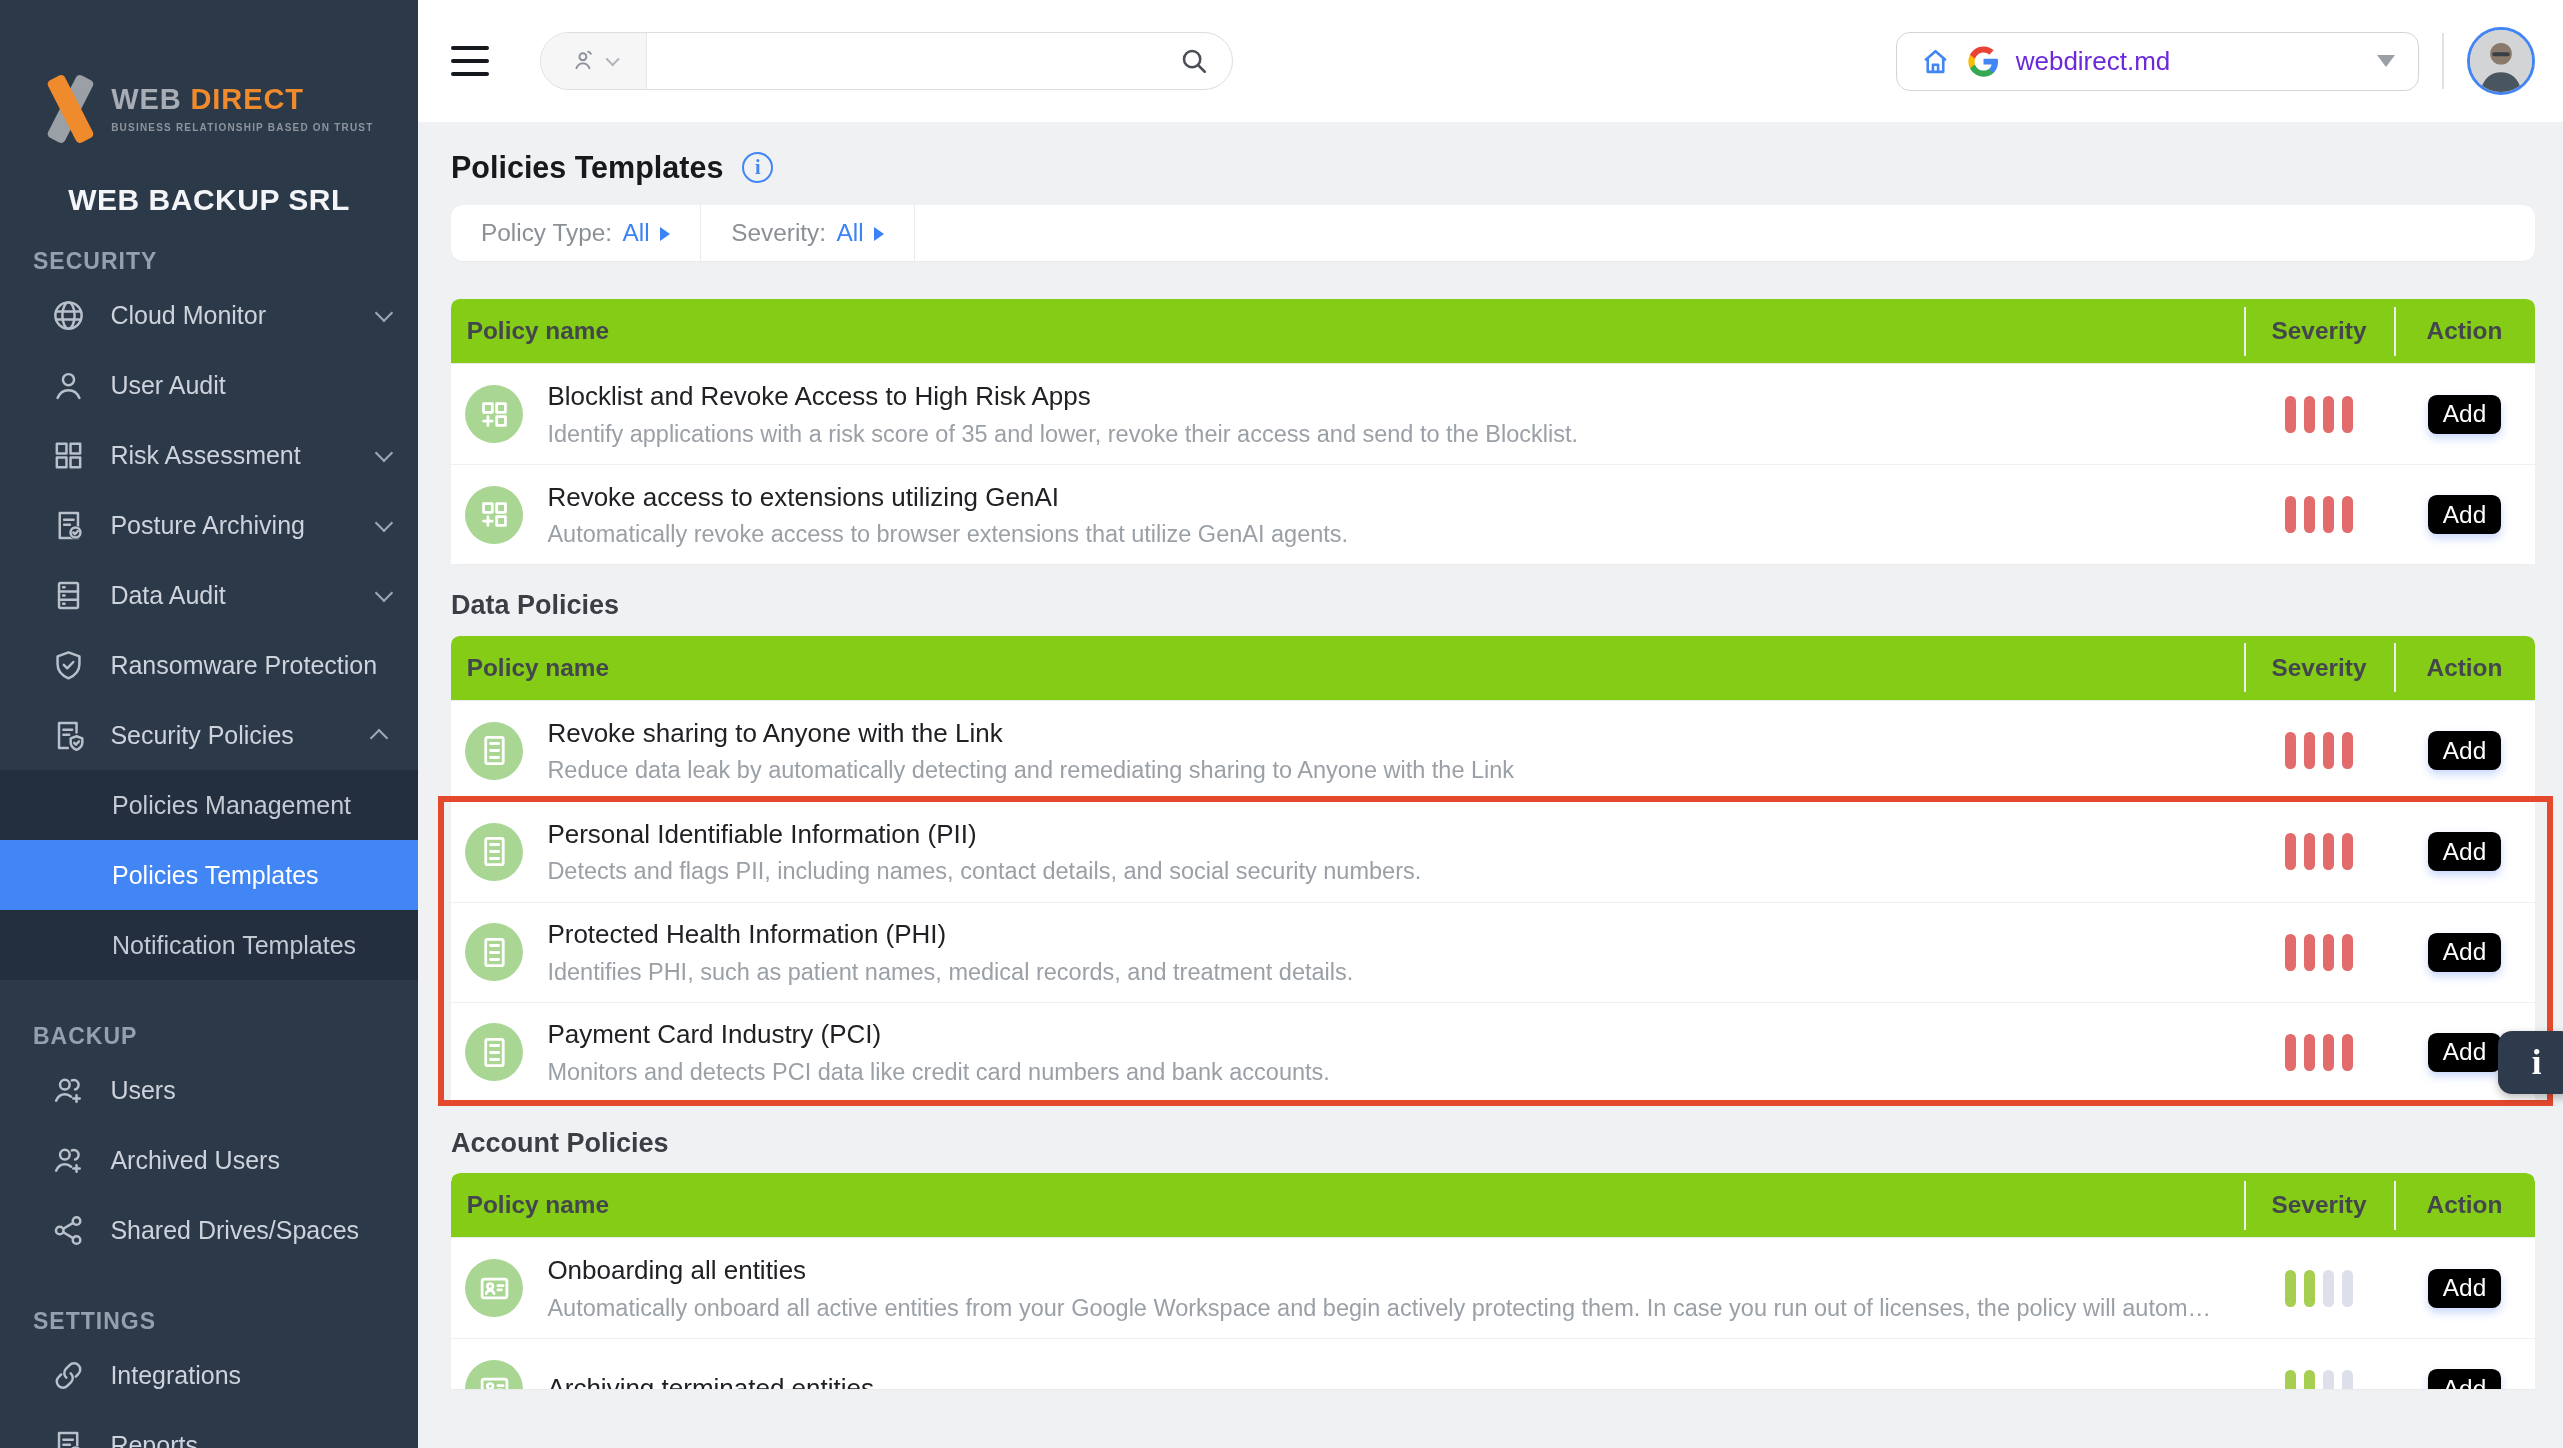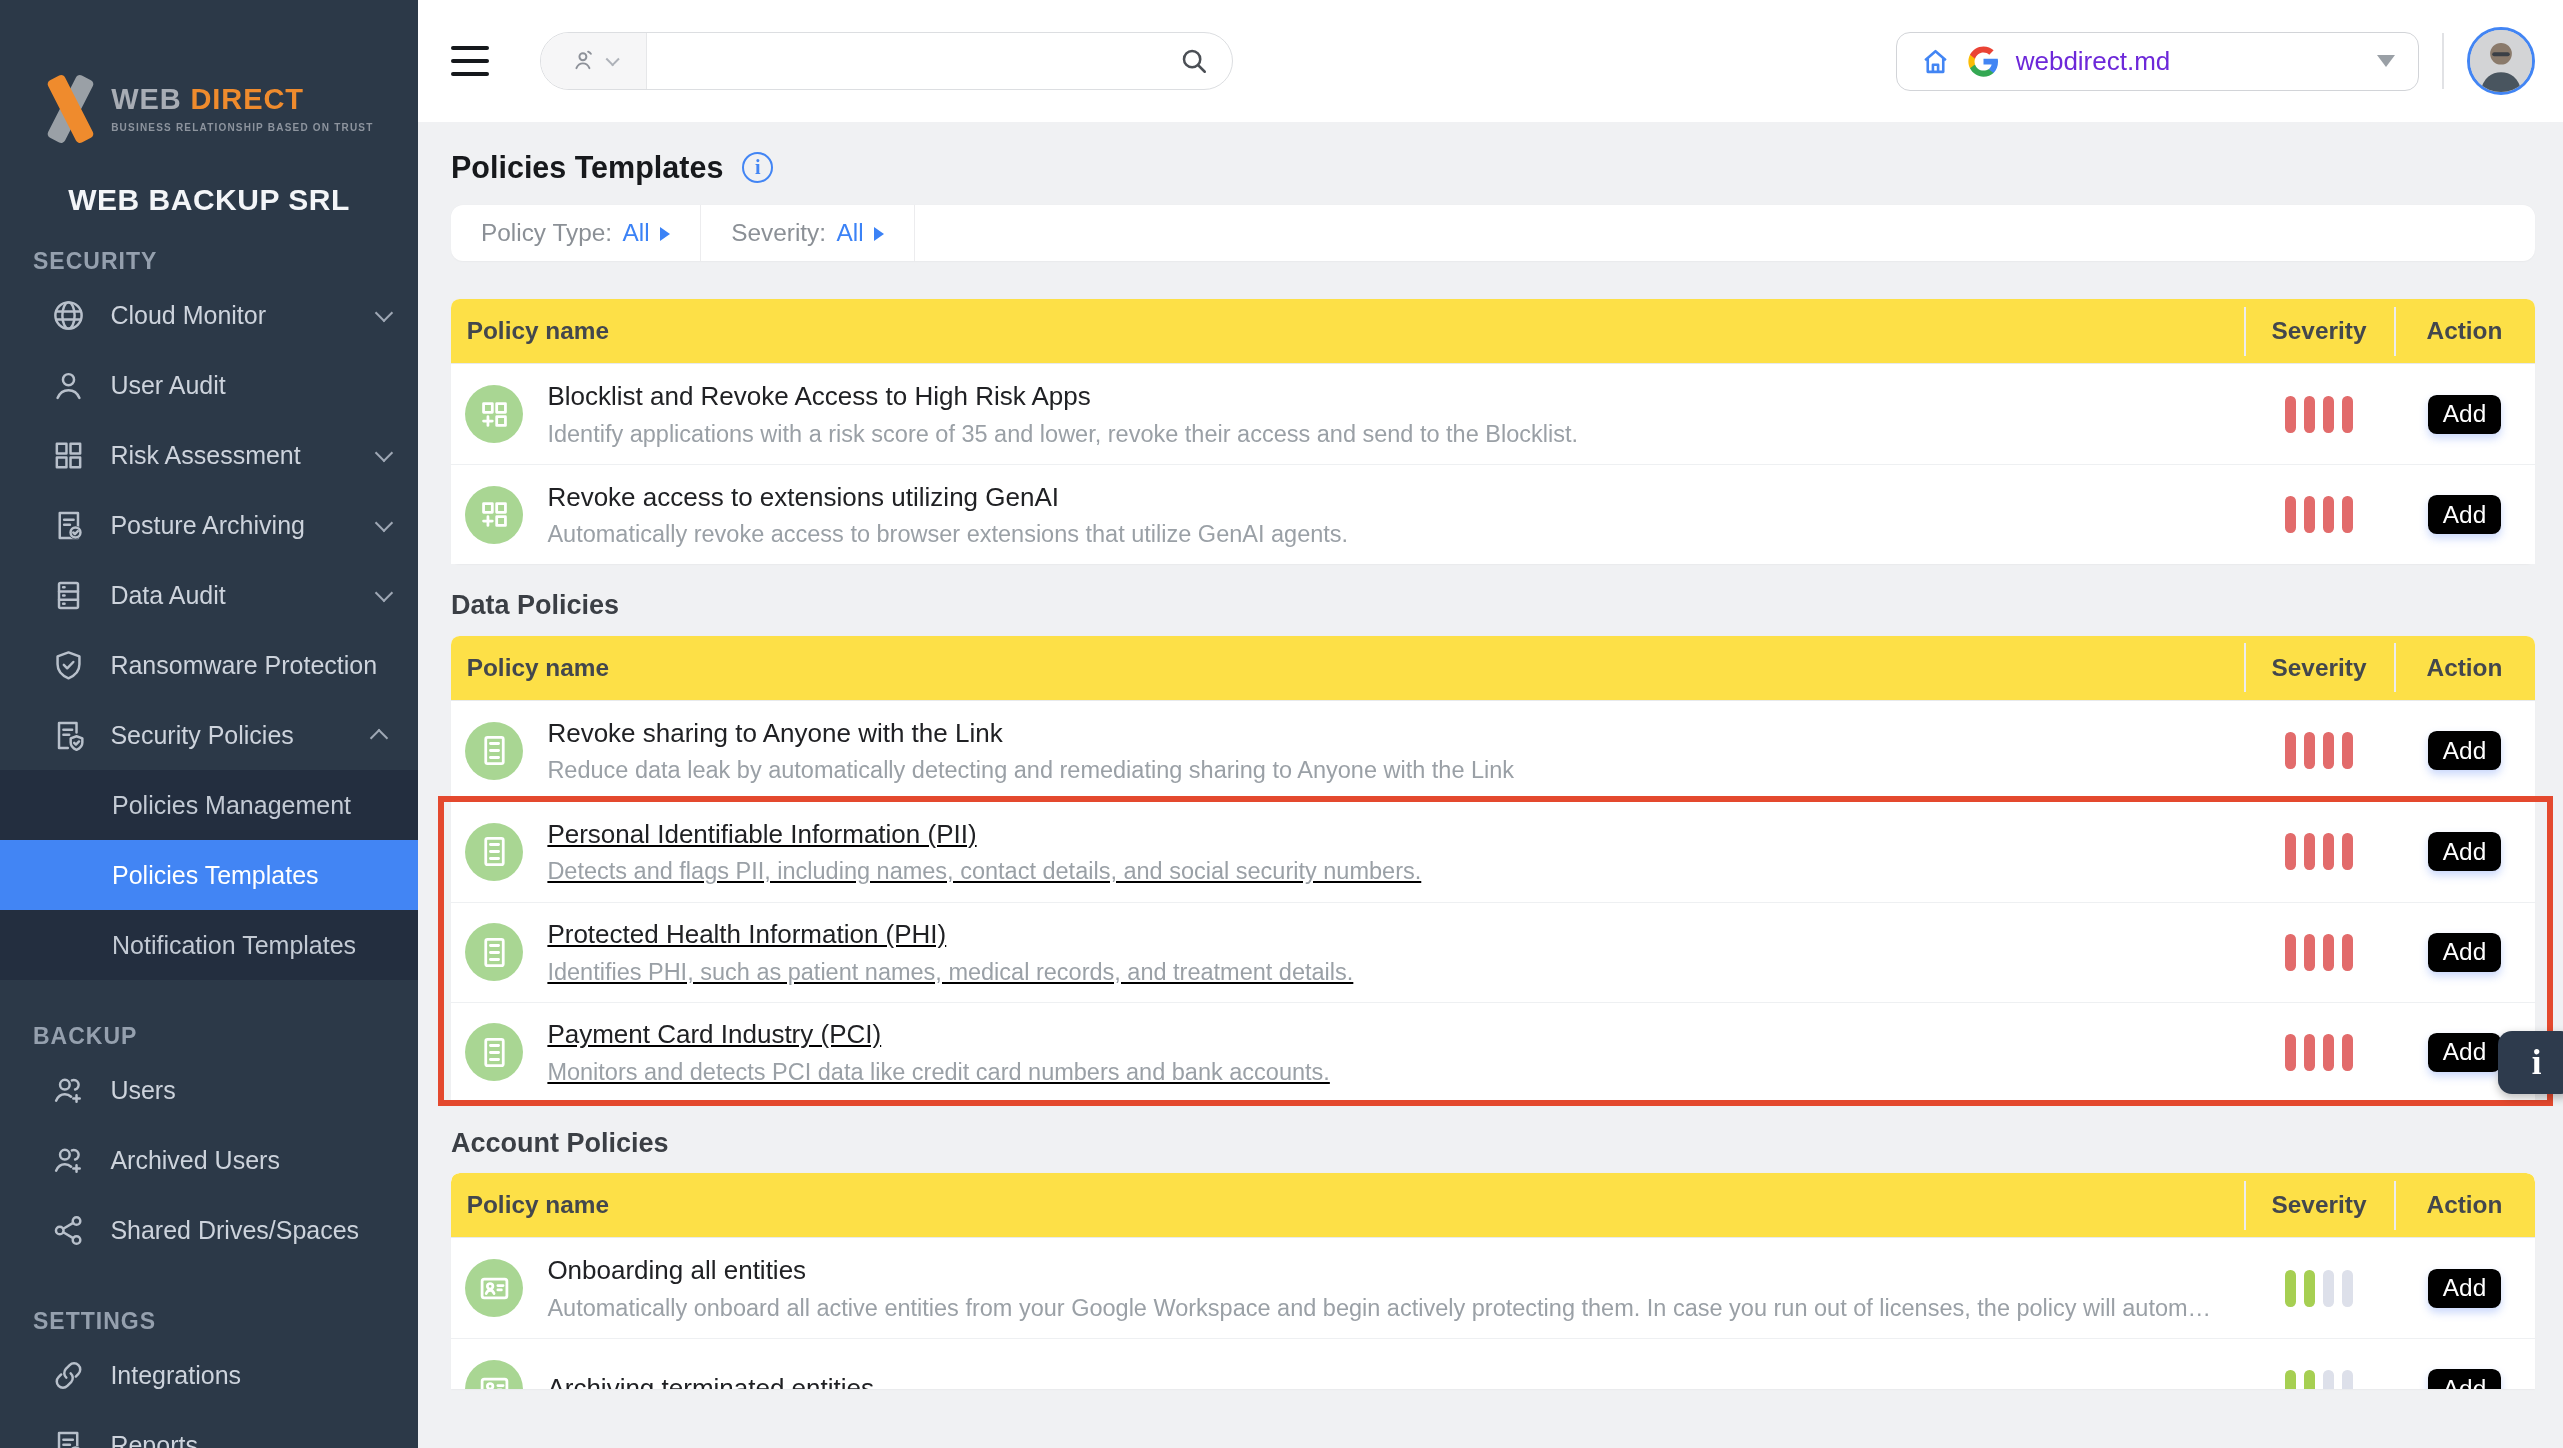--- a/index.html
+++ b/index.html
@@ -66,41 +66,41 @@
   .filterbar { margin-top:19px; height:56px; background:#ffffff; border-radius:12.2px; display:flex; align-items:stretch; box-shadow:0 0.9px 1.7px rgba(0,0,0,.03); }
   .filter-seg { display:flex; align-items:center; gap:10.5px; padding:0 30px; border-right:1.7px solid #ececee; cursor:pointer; }
   .filter-seg .flabel { font-size:24.4px; color:#8b9096; }
   .filter-seg .fval { font-size:24.4px; color:#3b82f6; font-weight:500; }
   .ftri { width:0; height:0; border-top:7.8px solid transparent; border-bottom:7.8px solid transparent; border-left:10.5px solid #3b82f6; margin-top:1.7px; }
 
   .sec-title { margin:24.4px 0 12.2px; height:35px; display:flex; align-items:center; font-size:27px; font-weight:600; color:#3b3f45; }
   .spacer-card1 { height:38px; }
   .card { background:#ffffff; border-radius:8.7px; box-shadow:0 0.9px 1.7px rgba(0,0,0,.03); }
   .card.clipped { height:216px; overflow:hidden; border-radius:8.7px 8.7px 0 0; }
-  .thead { height:65px; background:#fde047; border-bottom:1.7px solid #e8eaec; border-radius:8.7px 8.7px 0 0; display:flex; align-items:center; }
+  .thead { height:65px; background:#84cc16; border-bottom:1.7px solid #e8eaec; border-radius:8.7px 8.7px 0 0; display:flex; align-items:center; }
   .th-name { flex:1; padding-left:15.7px; font-size:24.4px; font-weight:700; color:#43474d; }
   .th-col { width:150px; text-align:center; font-size:24.4px; font-weight:700; color:#43474d; position:relative; }
   .th-col.act { width:141px; }
   .th-col::before { content:''; position:absolute; left:0; top:-10.5px; bottom:-10.5px; width:1.7px; background:#ececee; }
   .rows > * + * { border-top:1.7px solid #eef0f2; }
   .hl-wrap > * + * { border-top:1.7px solid #eef0f2; }
   .prow { height:100px; display:flex; align-items:center; padding-left:14px; background:#fff; }
   .picon { width:58px; height:58px; border-radius:50%; background:#a9d693; color:#ffffff; display:flex; align-items:center; justify-content:center; flex:0 0 auto; }
   .picon svg { width:35px; height:35px; fill:none; stroke:currentColor; stroke-width:1.9; stroke-linecap:round; stroke-linejoin:round; }
   .ptext { margin-left:24.4px; flex:1; min-width:0; padding-right:26px; }
   .pname { font-size:26px; color:#202124; font-weight:500; line-height:1.25; }
   .pdesc { font-size:23.5px; color:#9aa0a6; margin-top:7px; line-height:1.2; white-space:nowrap; overflow:hidden; text-overflow:ellipsis; }
   .cell-sev { width:150px; display:flex; align-items:center; justify-content:center; gap:7.8px; flex:0 0 auto; }
   .cell-sev i { width:11.3px; height:37px; border-radius:5.2px; display:block; }
   .sev-red { background:#e26b6b; }
   .sev-green { background:#a6cf52; }
   .sev-empty { background:#dde0ea; }
   .cell-act { width:141px; display:flex; align-items:center; justify-content:center; flex:0 0 auto; }
   .add-btn { width:73px; height:39px; border:none; border-radius:8.7px; background:#000000; color:#ffffff; font-size:24.4px; font-family:inherit; cursor:pointer; box-shadow:0 4.4px 8.7px rgba(62,111,241,.28); }
-  .hl-wrap { position:relative;text-decoration:underline; }
+  .hl-wrap { position:relative; }
   .hl-wrap::after { content:''; position:absolute; top:-5.2px; left:-13px; right:-18.3px; bottom:-4.4px; border:6.1px solid #e4492e; pointer-events:none; z-index:6; }
 
   .float-info { position:absolute; right:-12.2px; top:1031px; width:77px; height:63px; background:#2e3b4d; border-radius:14px;
                 color:#ffffff; display:flex; align-items:center; justify-content:center; font-size:35px; font-weight:700;
                 font-family:"Liberation Serif", serif; z-index:8; box-shadow:0 3.5px 8.7px rgba(0,0,0,.25); cursor:pointer; }
 </style>
 </head>
 <body>
 
 <aside class="sidebar">

